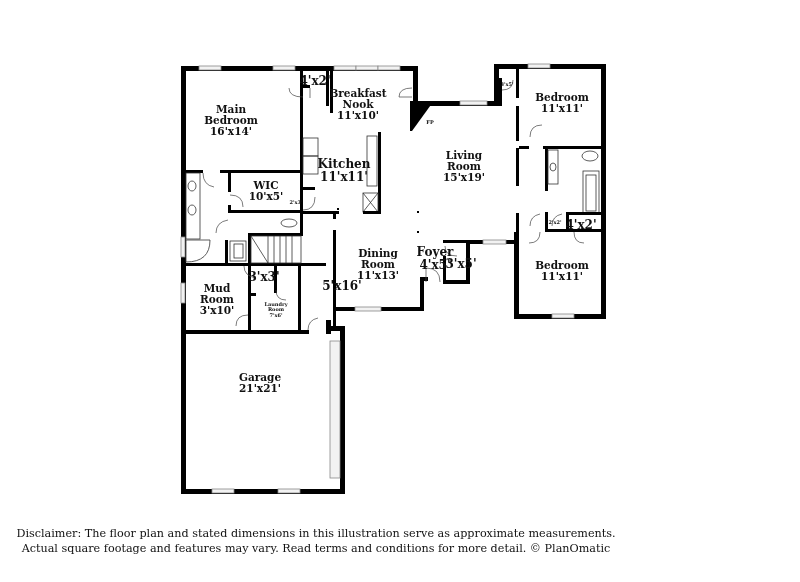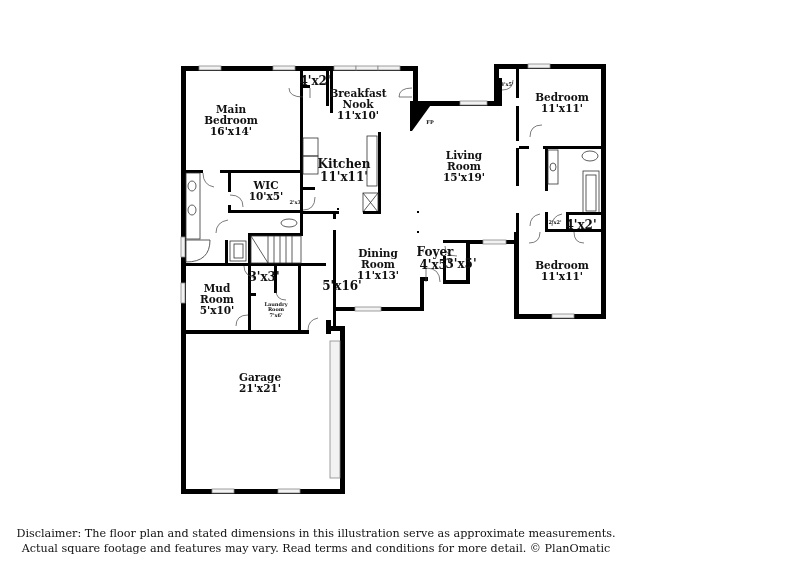--- a/index.html
+++ b/index.html
@@ -246,21 +246,21 @@
     <div class="room-label sm" style="left: 435px; top: 246px;">
       <div>Foyer</div>
       <div class="dim">4'x5'</div>
     </div>
     <div class="room-label sm" style="left: 461px; top: 258px;">
       <div class="dim">3'x5'</div>
     </div>
     <div class="room-label lg" style="left: 217px; top: 283px;">
       <div>Mud</div>
       <div>Room</div>
-      <div class="dim">5'x10'</div>
+      <div class="dim">3'x10'</div>
     </div>
     <div class="room-label sm" style="left: 264px; top: 271px;">
       <div class="dim">3'x3'</div>
     </div>
     <div class="room-label xs" style="left: 276px; top: 302px;">
       <div>Laundry</div>
       <div>Room</div>
       <div class="dim">7'x6'</div>
     </div>
     <div class="room-label sm" style="left: 318px; top: 280px; margin-left: 24px;">

